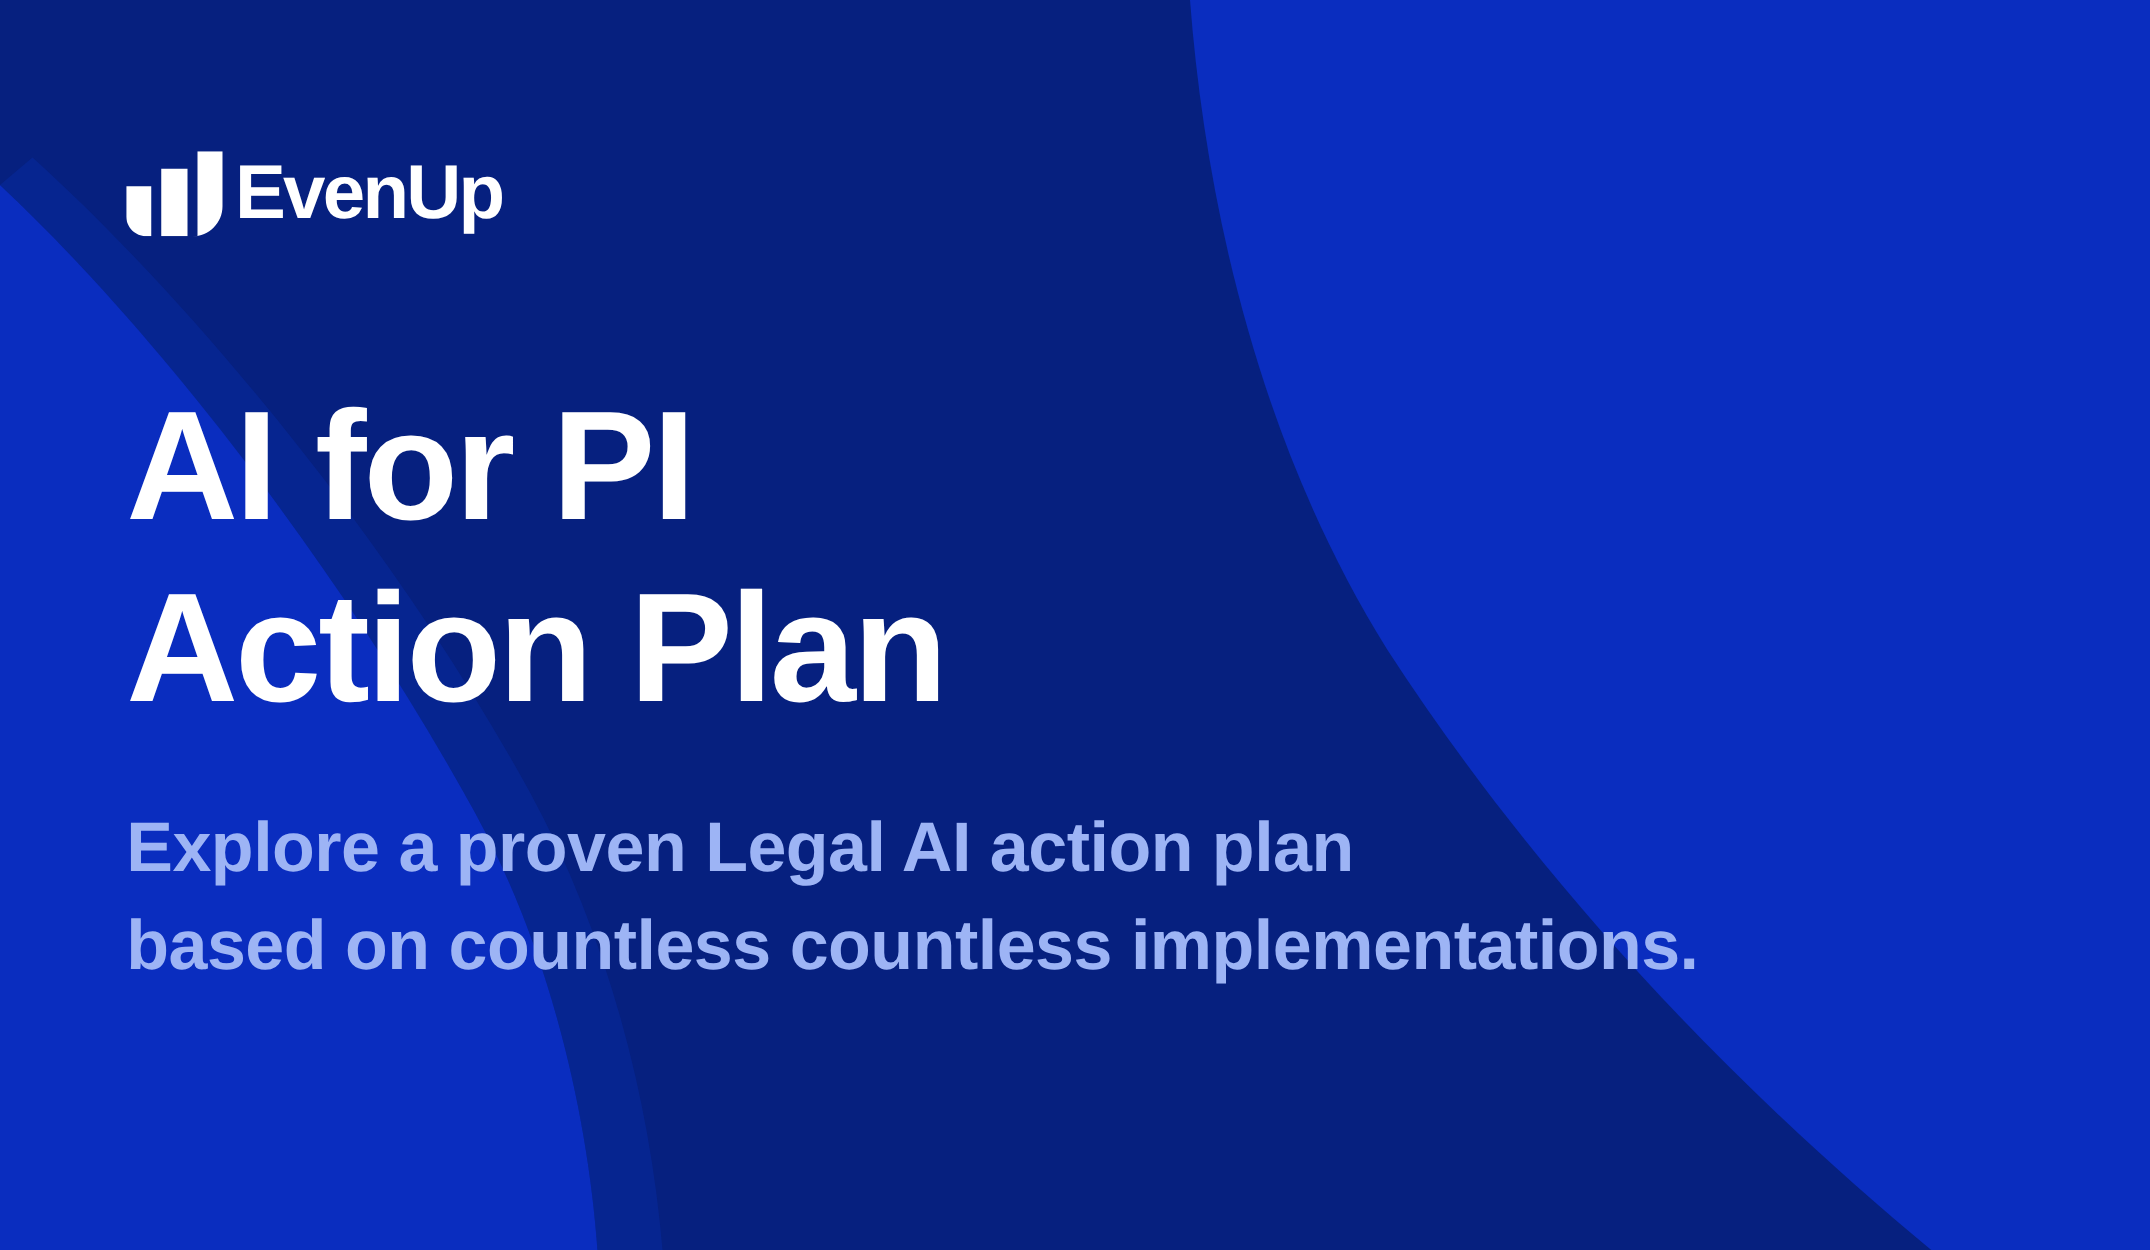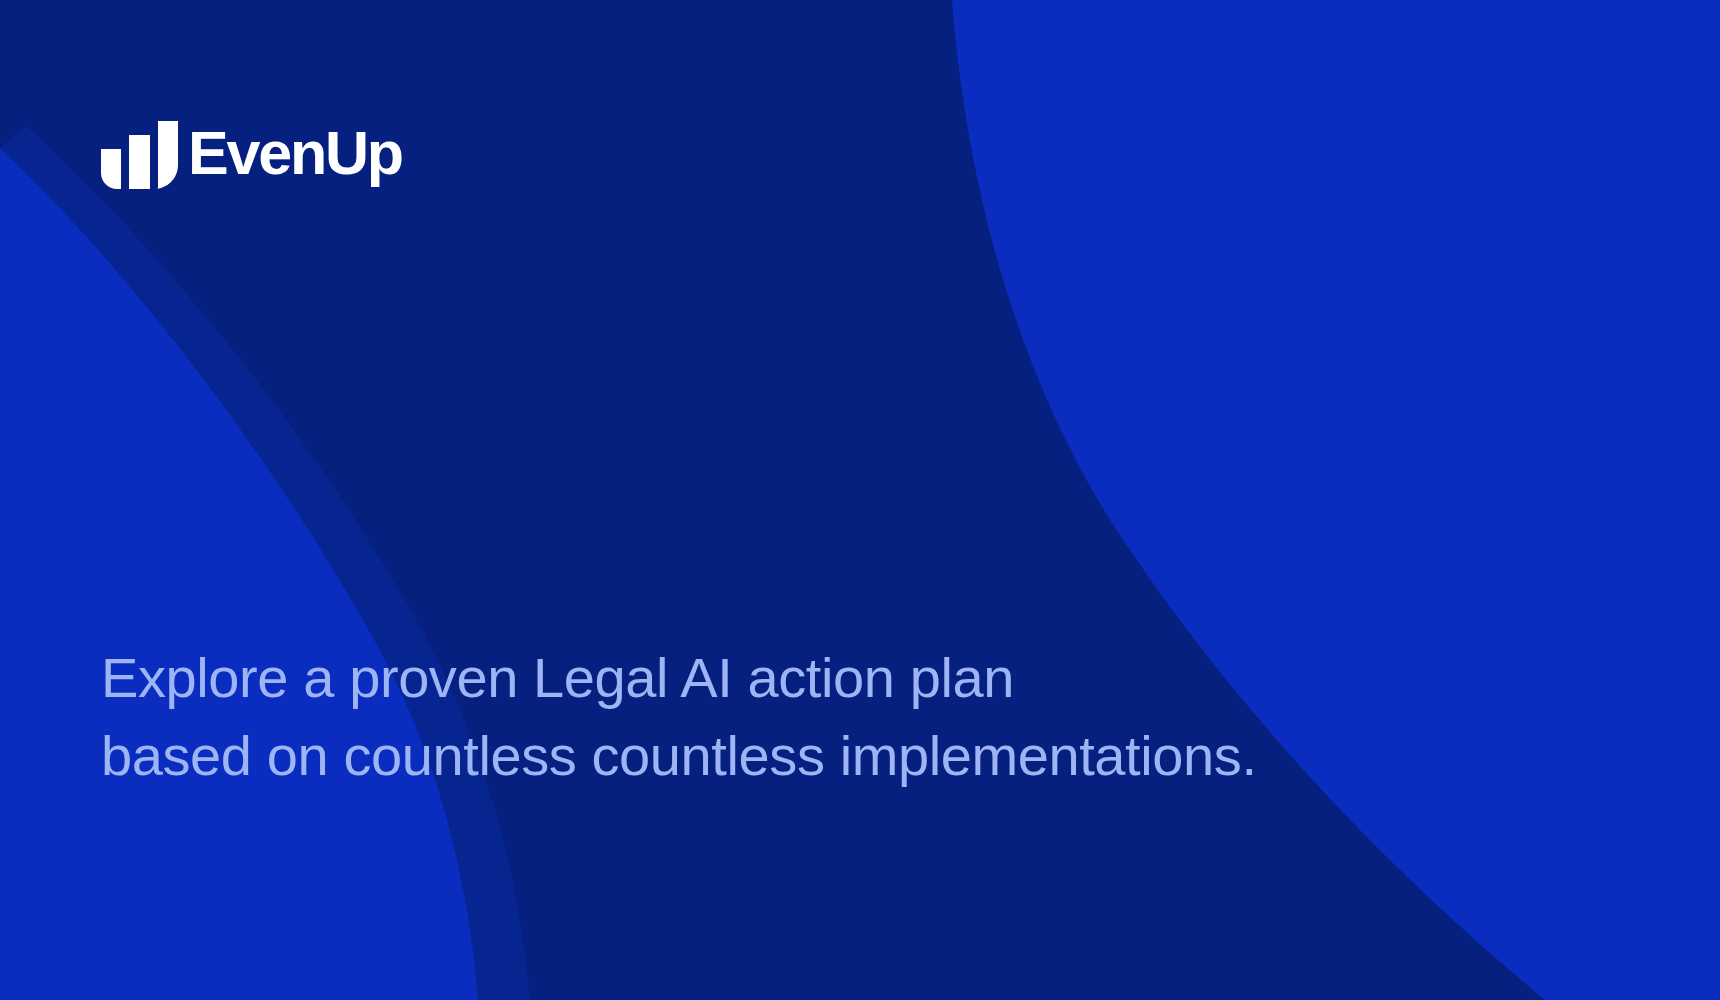--- a/index.html
+++ b/index.html
@@ -77,21 +77,21 @@
 
   
   .subheadline {
     position: absolute;
     left: 101px;
     top: 639px;
     width: 1420px;
     margin: 0;
     color: #9db4f5;
     font-family: "Liberation Sans", sans-serif;
-    font-weight: 400;
+    font-weight: 700;
     font-size: 56px;
     line-height: 78px;
     letter-spacing: -0.4px;
   }
   .subheadline .line {
     display: block;
     white-space: nowrap;
   }
 </style>
 </head>
@@ -124,20 +124,24 @@
 
         <rect fill="#ffffff" x="28" y="14" width="21" height="54"></rect>
 
         <path fill="#ffffff" d="M 57 0 L 77 0 L 77 44 C 77 57.3, 66.3 68, 53 68 L 57 68 Z"></path>
       </svg>
       <svg class="logo-word" viewBox="0 0 252 68" aria-hidden="true">
         <text x="0" y="53" fill="#ffffff" font-family="Liberation Sans, sans-serif" font-size="61" font-weight="700" letter-spacing="-2.2">EvenUp</text>
       </svg>
     </div>
 
+    <h1 class="headline">
+      <span class="line">AI for PI</span>
+      <span class="line">Action Plan</span>
+    </h1>
 
     <p class="subheadline">
       <span class="line">Explore a proven Legal AI action plan</span>
       <span class="line">based on countless countless implementations.</span>
     </p>
 
   </div>
 </div>
 
 </body></html>

